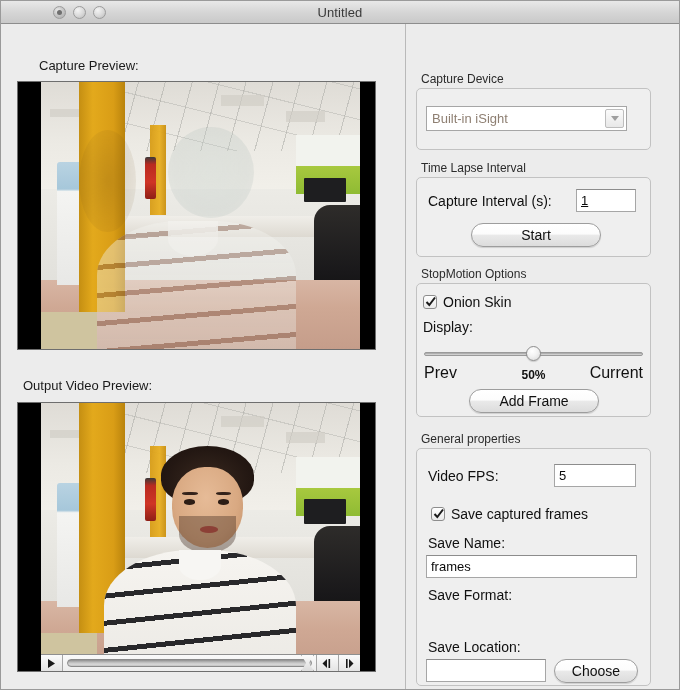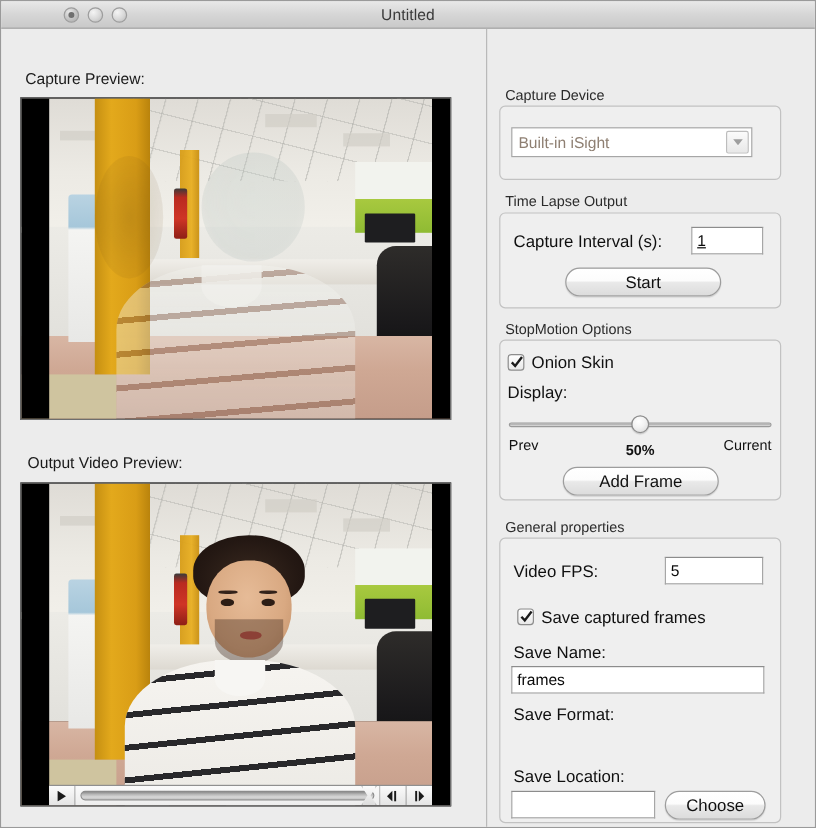--- a/index.html
+++ b/index.html
@@ -86,21 +86,21 @@
   .left-panel {
     position: absolute;
     left: 0; top: 0;
     width: 404px;
     height: 667px;
   }
   .section-label {
     font-size: 13px;
     color: #1a1a1a;
   }
-  .cap-label { position: absolute; left: 20px; top: 34px; }
+  .cap-label { position: absolute; left: 38px; top: 34px; }
   .out-label { position: absolute; left: 22px; top: 354px; }
 
   .preview-frame {
     position: absolute;
     box-sizing: border-box;
     border: 1px solid #6e6e6e;
     background: #000;
     overflow: hidden;
   }
   #capture-preview { left: 16px; top: 57px; width: 359px; height: 269px; }
@@ -510,21 +510,21 @@
     height: 15px;
     border-radius: 50%;
     background: radial-gradient(circle at 40% 32%, #ffffff 0%, #f2f2f2 45%, #d6d6d6 100%);
     border: 1px solid #8d8d8d;
     box-sizing: border-box;
     box-shadow: 0 1px 1px rgba(0,0,0,0.16);
   }
   .slider-end {
     position: absolute;
     top: 18px;
-    font-size: 12px;
+    font-size: 16px;
     color: #111;
   }
   .slider-value {
     position: absolute;
     top: 22px;
     font-size: 12px;
     font-weight: bold;
     color: #111;
   }
 </style>
@@ -648,21 +648,21 @@
 
       <div class="group-title" id="grp-device-title">Capture Device</div>
       <div class="groupbox" id="grp-device"></div>
       <div class="combo disabled" style="left:20px; top:82px; width:201px; height:25px;">
         <div class="combo-text">Built-in iSight</div>
         <div class="combo-arrow">
           <div class="tri-down"></div>
         </div>
       </div>
 
-      <div class="group-title" id="grp-timelapse-title">Time Lapse Output</div>
+      <div class="group-title" id="grp-timelapse-title">Time Lapse Interval</div>
       <div class="groupbox" id="grp-timelapse"></div>
       <div class="lbl big" style="left:22px; top:169px;">Capture Interval (s):</div>
       <div class="textfield selected" style="left:170px; top:165px; width:60px; height:23px;">1</div>
       <div class="pill" style="left:65px; top:199px; width:130px; height:24px;text-align:center;">Start</div>
 
       <div class="group-title" id="grp-stopmotion-title">StopMotion Options</div>
       <div class="groupbox" id="grp-stopmotion"></div>
 
       <div class="checkrow" style="left:17px; top:270px;">
         <div class="checkbox">

